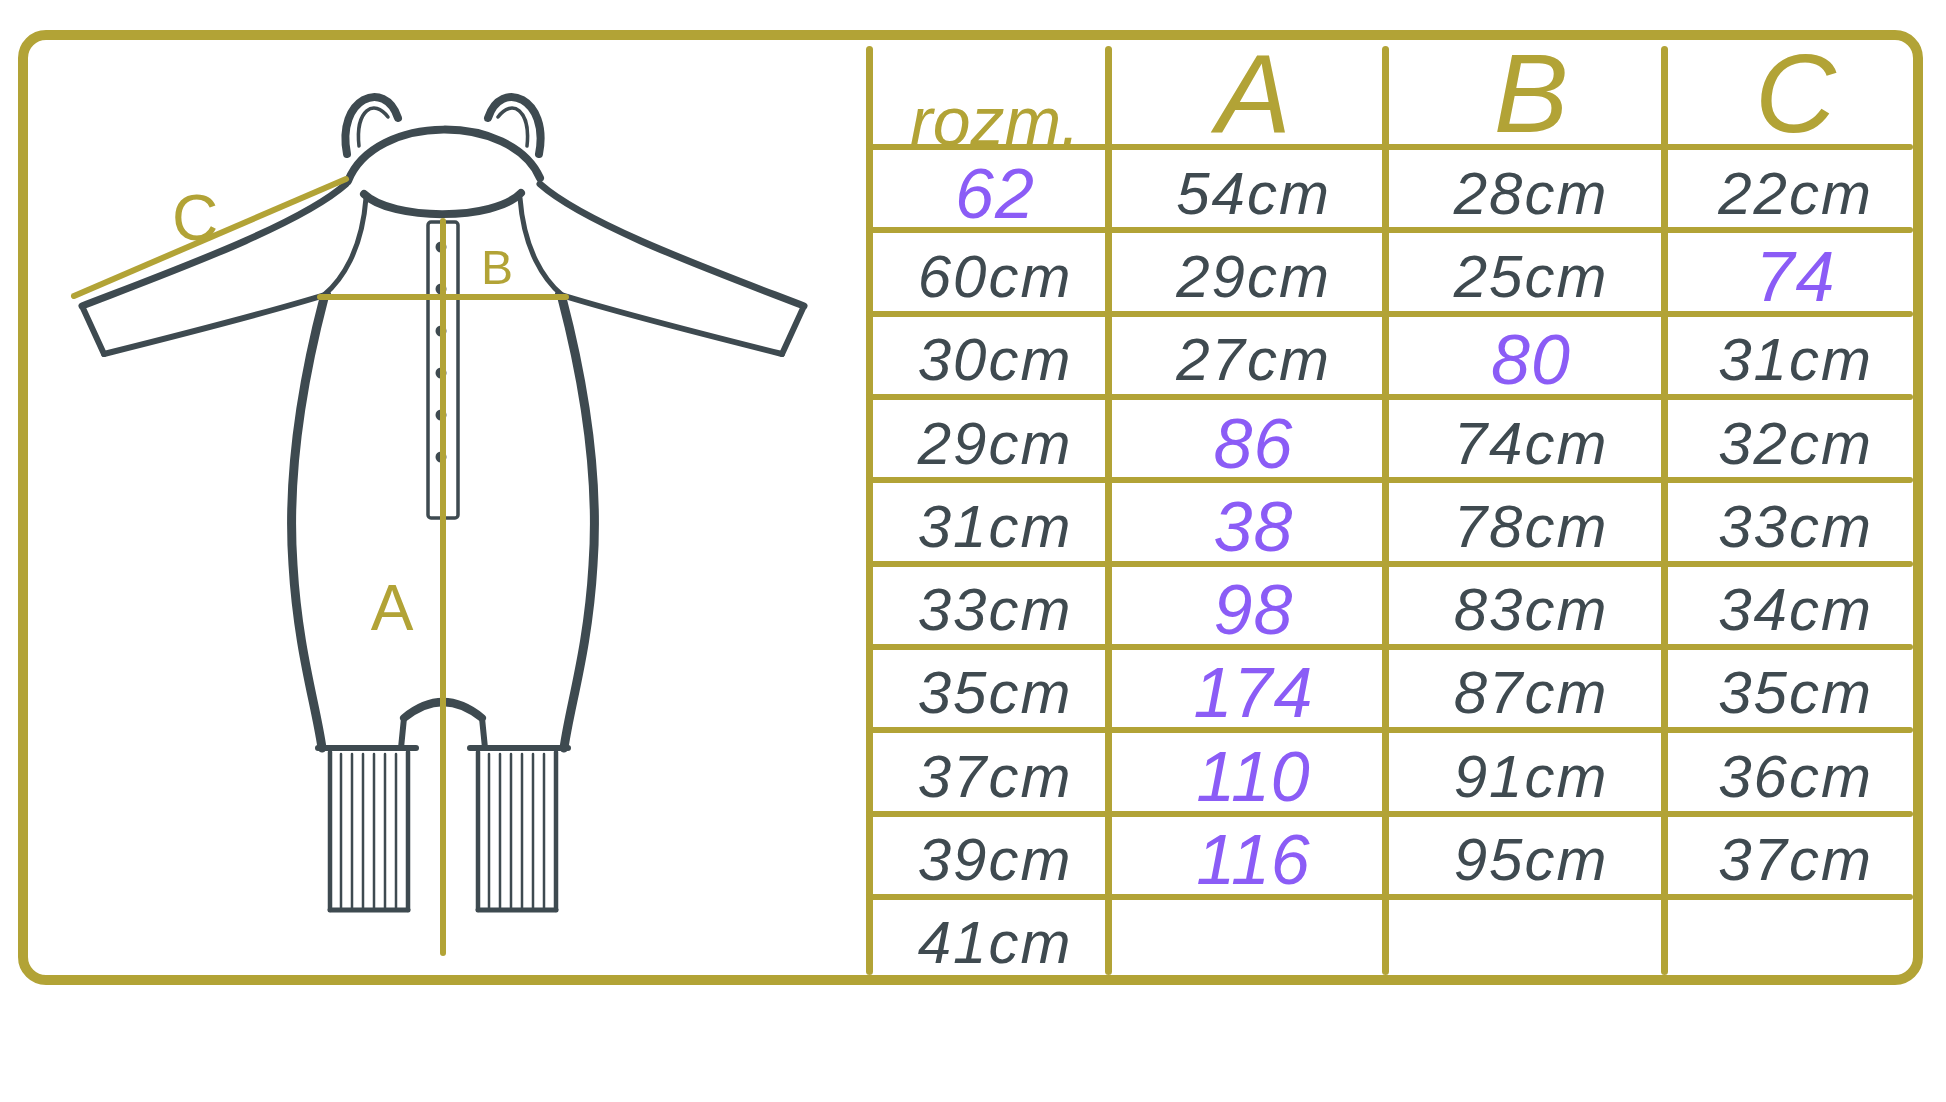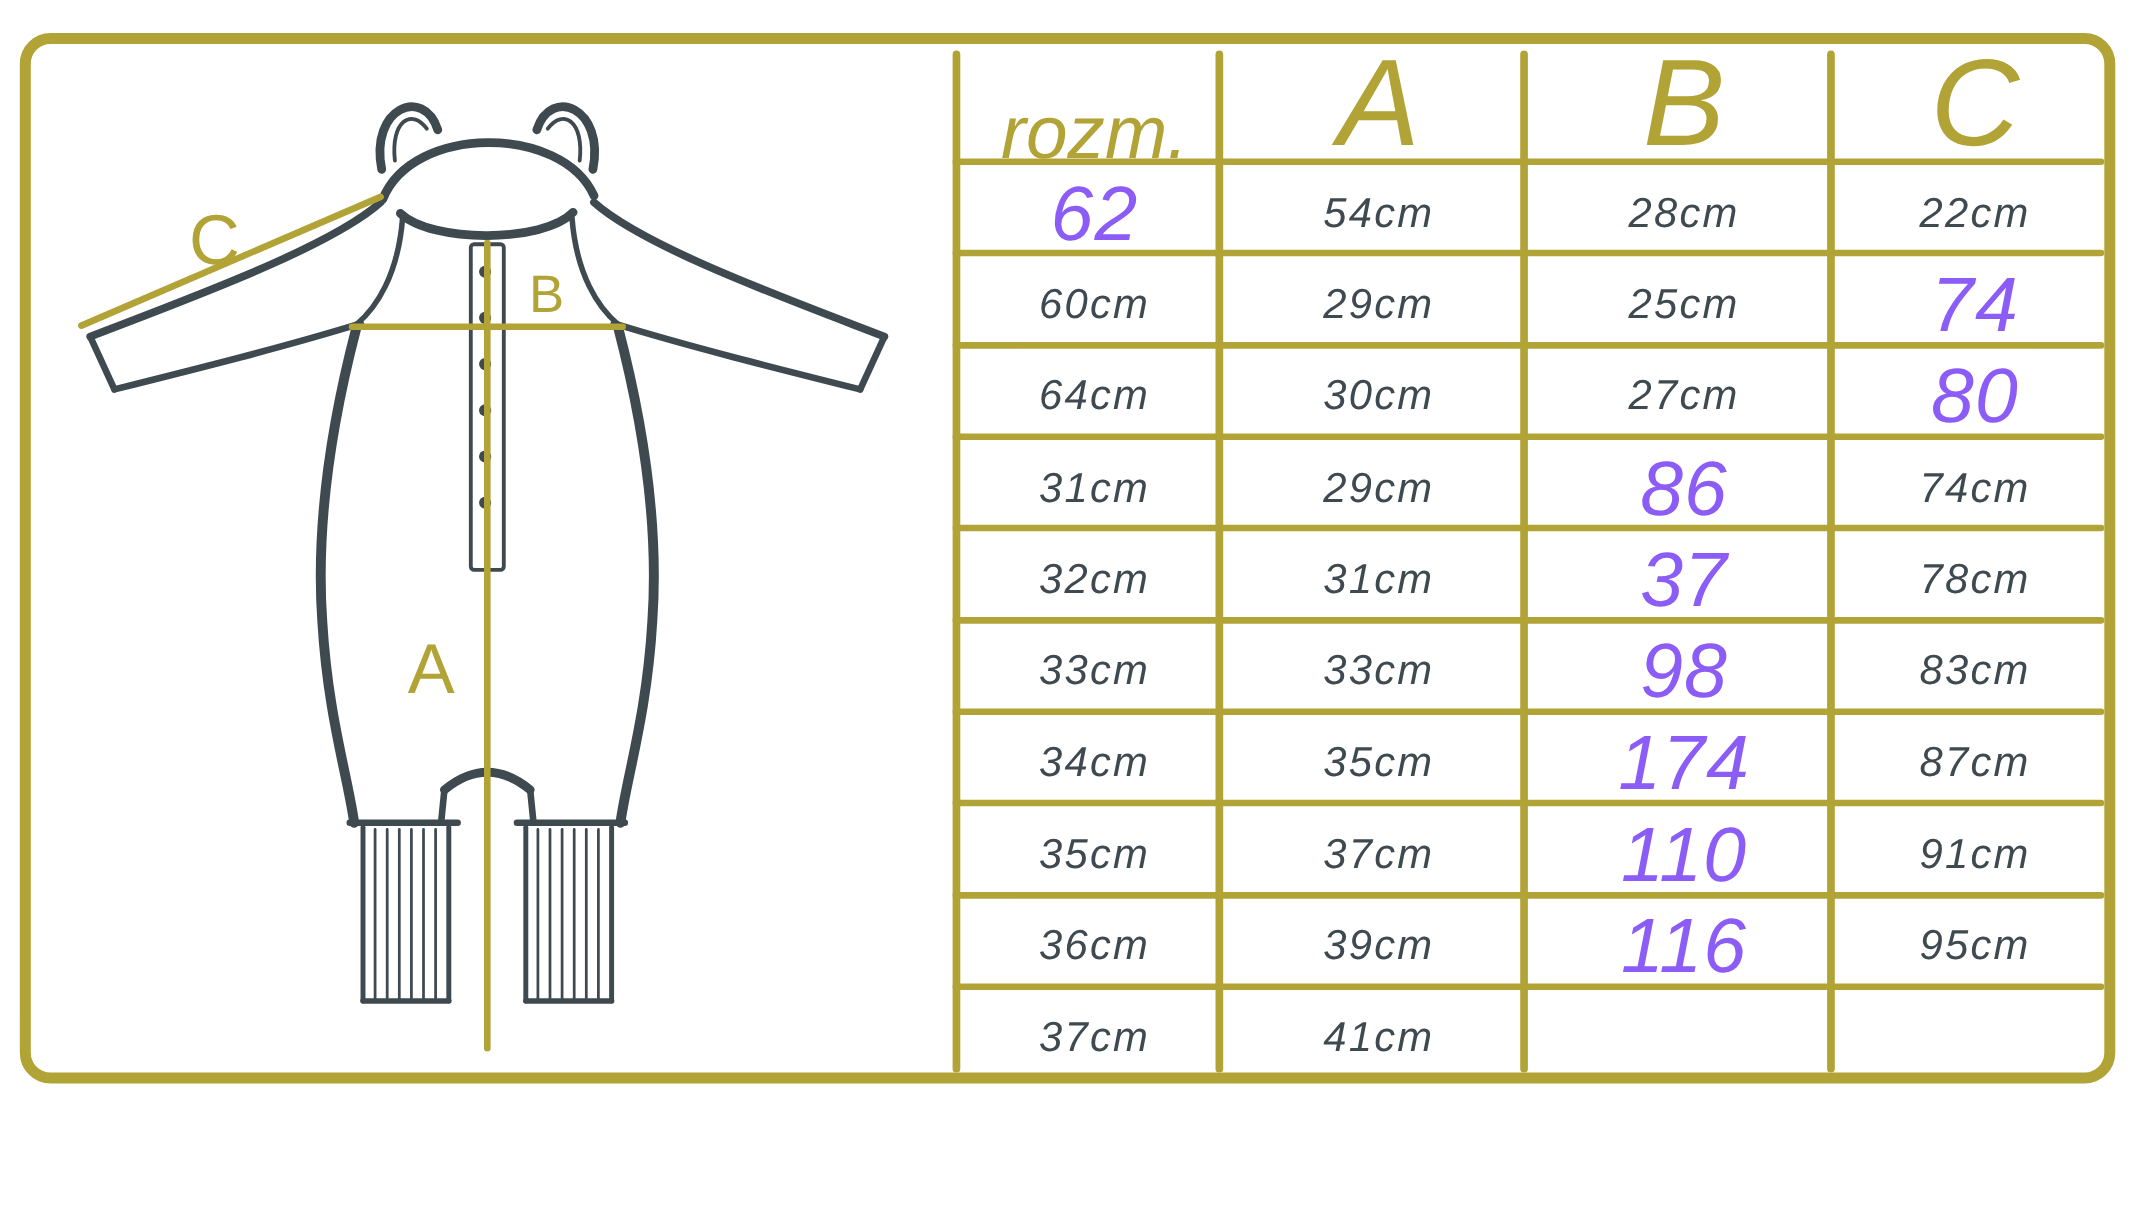--- a/index.html
+++ b/index.html
@@ -9,21 +9,21 @@
          border:10px solid #b2a336;border-radius:28px;box-sizing:content-box;}
   .vline{position:absolute;width:7px;background:#b2a336;border-radius:4px;top:46px;height:929px;}
   .hline{position:absolute;height:6px;background:#b2a336;border-radius:3px;left:866px;width:1047px;}
   .tbl{position:absolute;left:875px;top:40px;width:1046px;height:943px;display:grid;
        grid-template-columns:240px 277px 278px 251px;
        grid-template-rows:107px repeat(10,83.3px);font-style:italic;}
   .cell{display:flex;align-items:center;justify-content:center;line-height:1;}
   .hletter{color:#b2a336;font-size:112px;}
   .hsize{color:#b2a336;font-size:68px;padding-top:54px;}
   .gsize{color:#8b5cf6;font-size:70px;padding-top:10px;letter-spacing:1px;}
-  .val{color:#3f4a50;font-size:38px;padding-top:10px;letter-spacing:2px;}
+  .val{color:#3f4a50;font-size:60px;padding-top:10px;letter-spacing:2px;}
   .diagram{position:absolute;left:0;top:0;width:880px;height:1000px;}
   .ink{stroke:#3e4a50;fill:none;stroke-linecap:round;stroke-linejoin:round;}
   .goldline{stroke:#b2a336;fill:none;stroke-linecap:round;}
   .goldtext{fill:#b2a336;font-family:"Liberation Sans",sans-serif;}
 </style>
 </head>
 <body>
 
 <div class="stage">
 
@@ -129,34 +129,33 @@
     <div class="cell gsize">62</div>
     <div class="cell val">54cm</div>
     <div class="cell val">28cm</div>
     <div class="cell val">22cm</div>
 
     <div class="cell val">60cm</div>
     <div class="cell val">29cm</div>
     <div class="cell val">25cm</div>
 
     <div class="cell gsize">74</div>
-    <div class="cell val">64cm</div>
     <div class="cell val">30cm</div>
     <div class="cell val">27cm</div>
 
     <div class="cell gsize">80</div>
     <div class="cell val">31cm</div>
     <div class="cell val">29cm</div>
 
     <div class="cell gsize">86</div>
     <div class="cell val">74cm</div>
     <div class="cell val">32cm</div>
     <div class="cell val">31cm</div>
 
-    <div class="cell gsize">37</div>
+    <div class="cell gsize">38</div>
     <div class="cell val">78cm</div>
     <div class="cell val">33cm</div>
     <div class="cell val">33cm</div>
 
     <div class="cell gsize">98</div>
     <div class="cell val">83cm</div>
     <div class="cell val">34cm</div>
     <div class="cell val">35cm</div>
 
     <div class="cell gsize">174</div>

